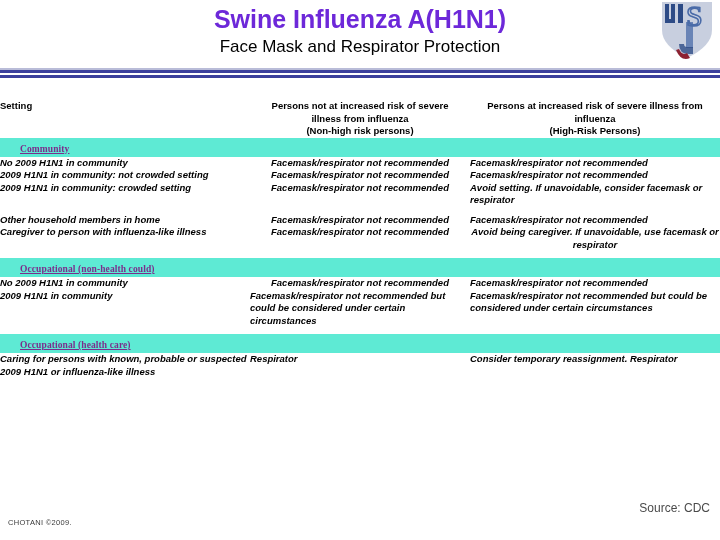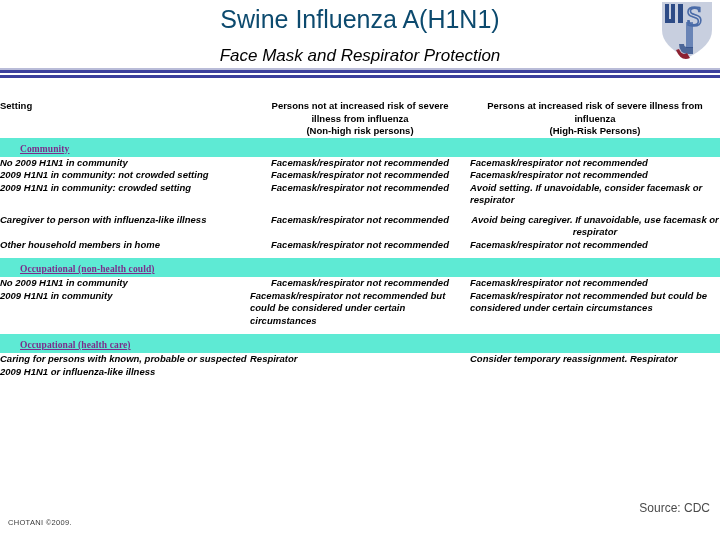--- a/index.html
+++ b/index.html
@@ -25,32 +25,31 @@
   }
   .title-block {
     position: absolute;
     left: 0;
     top: 4px;
     width: 720px;
     text-align: center;
   }
   .slide-title {
     font-size: 25px;
-    font-weight: normal;
-    color: #0c4a6e;
+    font-weight: bold;
+    color: #6d28d9;
     line-height: 30px;
     letter-spacing: 0px;
   }
   .slide-subtitle {
     font-size: 17px;
-    font-style: italic;
     font-weight: normal;
     color: #000000;
     line-height: 22px;
-    margin-top: 11px;
+    margin-top: 2px;
   }
 
   
   .logo {
     position: absolute;
     right: 2px;
     top: 0px;
     width: 62px;
     height: 66px;
   }
@@ -270,28 +269,28 @@
       <tr class="data-row">
         <td class="cell-setting">2009 H1N1 in community: crowded setting</td>
         <td class="cell-mid center">Facemask/respirator not recommended</td>
         <td class="cell-right">Avoid setting. If unavoidable, consider facemask or respirator</td>
       </tr>
       <tr class="spacer-row">
           <td colspan="3"></td>
         </tr>
 
       <tr class="data-row">
+        <td class="cell-setting">Other household members in home</td>
+        <td class="cell-mid center">Facemask/respirator not recommended</td>
+        <td class="cell-right">Facemask/respirator not recommended</td>
+      </tr>
+      <tr class="data-row">
         <td class="cell-setting">Caregiver to person with influenza-like illness</td>
         <td class="cell-mid center">Facemask/respirator not recommended</td>
         <td class="cell-right center">Avoid being caregiver. If unavoidable, use facemask or respirator</td>
-      </tr>
-      <tr class="data-row">
-        <td class="cell-setting">Other household members in home</td>
-        <td class="cell-mid center">Facemask/respirator not recommended</td>
-        <td class="cell-right">Facemask/respirator not recommended</td>
       </tr>
       <tr class="spacer-row">
           <td colspan="3"></td>
         </tr>
 
       <tr class="section-row">
         <td colspan="3">
           <span class="section-label">Occupational (non-health could)</span>
         </td>
       </tr>

